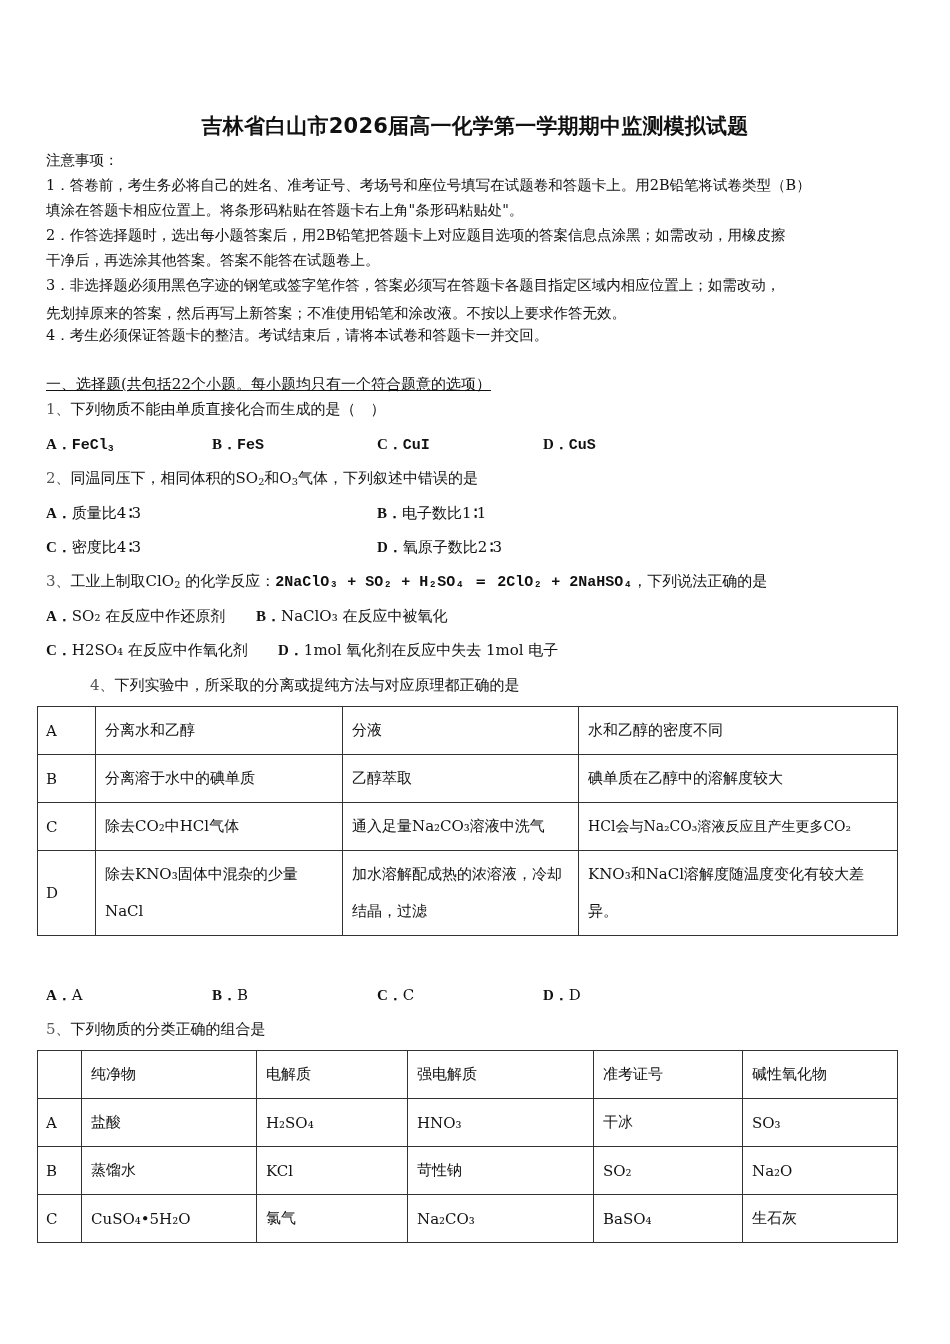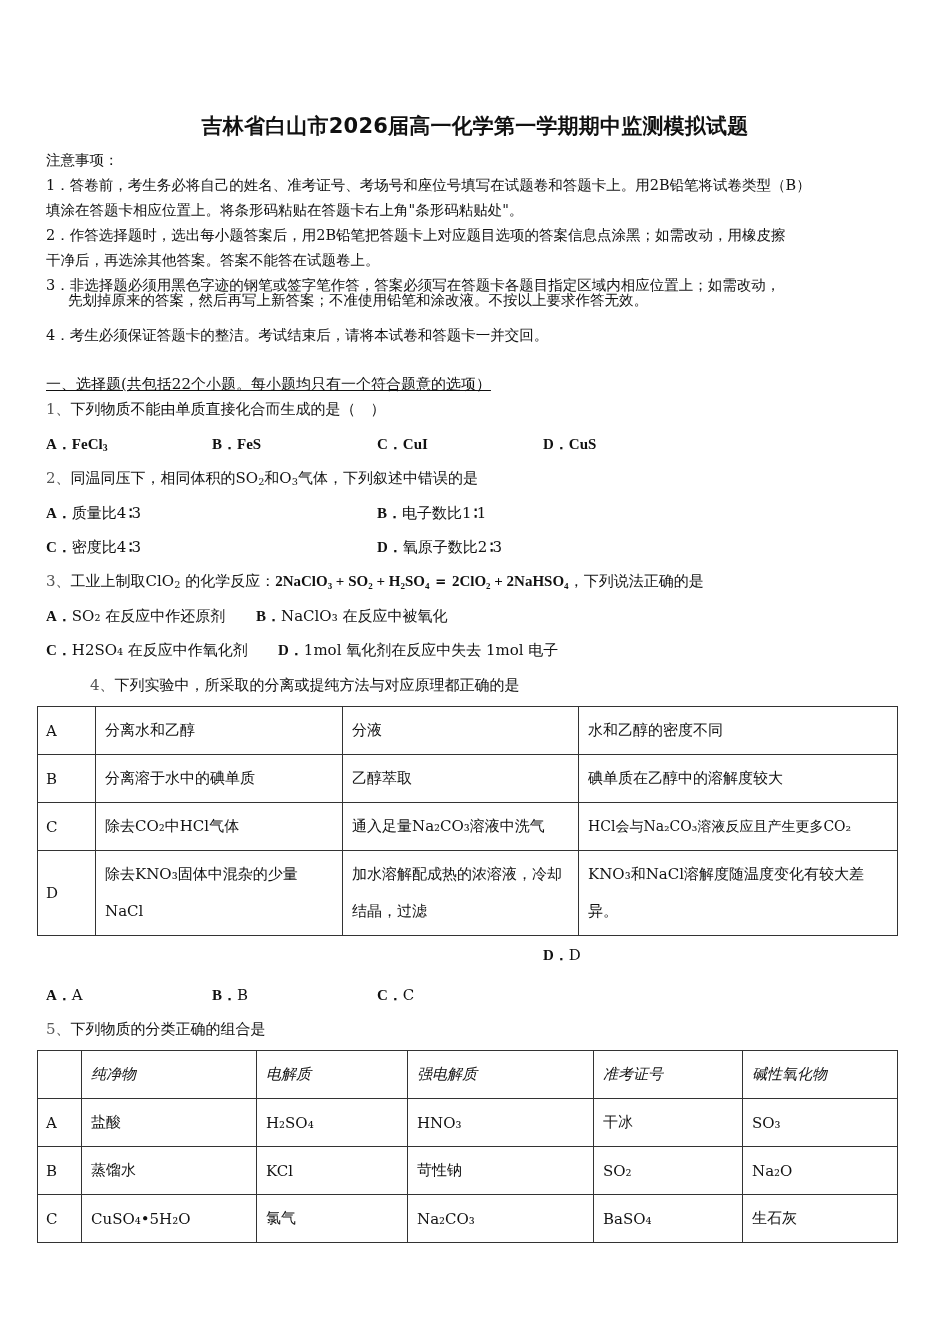--- a/index.html
+++ b/index.html
@@ -14,21 +14,21 @@
       left: 0; width: 950px; top: 112px; text-align: center;
       font-family: "DejaVu Sans", "Liberation Sans", sans-serif;
       font-weight: bold; font-size: 21px; letter-spacing: 0.2px;
     }
     .notice { left: 46px; font-size: 14.5px; }
     .section { left: 46px; font-size: 15px; text-decoration: underline; }
     .q { left: 46px; font-size: 15px; }
     .q .num { color: #555; }
     .opt { font-size: 15px; }
     .opt .letter { font-family: "Liberation Serif", serif; font-weight: bold; }
-    .bold { font-weight: bold; font-family: Liberation Serif, serif; }
+    .bold { font-weight: bold; font-family: Liberation Mono, monospace; }
     sub { font-size: 0.65em; vertical-align: -0.2em; }
     table.grid {
       position: absolute; border-collapse: collapse;
       font-size: 15px; table-layout: fixed;
     }
     table.grid td {
       border: 1.5px solid #333; vertical-align: middle; padding: 0 9px;
       white-space: nowrap;
     }
     table.grid td.label { padding-left: 8px; }
@@ -41,21 +41,21 @@
 
   <div class="abs title">吉林省白山市2026届高一化学第一学期期中监测模拟试题</div>
 
   <div>
     <div class="abs notice" style="top:151px;">注意事项：</div>
     <div class="abs notice" style="top:176px;">1．答卷前，考生务必将自己的姓名、准考证号、考场号和座位号填写在试题卷和答题卡上。用2B铅笔将试卷类型（B）</div>
     <div class="abs notice" style="top:201px;">填涂在答题卡相应位置上。将条形码粘贴在答题卡右上角"条形码粘贴处"。</div>
     <div class="abs notice" style="top:226px;">2．作答选择题时，选出每小题答案后，用2B铅笔把答题卡上对应题目选项的答案信息点涂黑；如需改动，用橡皮擦</div>
     <div class="abs notice" style="top:251px;">干净后，再选涂其他答案。答案不能答在试题卷上。</div>
     <div class="abs notice" style="top:276px;">3．非选择题必须用黑色字迹的钢笔或签字笔作答，答案必须写在答题卡各题目指定区域内相应位置上；如需改动，</div>
-    <div class="abs notice" style="top:291px;margin-left:22px;">先划掉原来的答案，然后再写上新答案；不准使用铅笔和涂改液。不按以上要求作答无效。</div>
+    <div class="abs notice" style="top:304px;">先划掉原来的答案，然后再写上新答案；不准使用铅笔和涂改液。不按以上要求作答无效。</div>
     <div class="abs notice" style="top:326px;">4．考生必须保证答题卡的整洁。考试结束后，请将本试卷和答题卡一并交回。</div>
   </div>
 
   <div class="abs section" style="top:375px;">一、选择题(共包括22个小题。每小题均只有一个符合题意的选项）</div>
 
   <div>
     <div class="abs q" style="top:400px;">
       <span class="num">1、</span><span>下列物质不能由单质直接化合而生成的是（　）</span>
     </div>
     <div class="abs opt" style="left:46px; top:435px;">
@@ -150,41 +150,41 @@
 
     <div class="abs opt" style="left:46px; top:986px;">
       <span class="letter">A．</span><span>A</span>
     </div>
     <div class="abs opt" style="left:212px; top:986px;">
       <span class="letter">B．</span><span>B</span>
     </div>
     <div class="abs opt" style="left:377px; top:986px;">
       <span class="letter">C．</span><span>C</span>
     </div>
-    <div class="abs opt" style="left:543px; top:946px;">
+    <div class="abs opt" style="left:543px; top:986px;">
       <span class="letter">D．</span><span>D</span>
     </div>
   </div>
 
   <div>
     <div class="abs q" style="top:1020px;">
       <span class="num">5、</span><span>下列物质的分类正确的组合是</span>
     </div>
 
     <table class="grid" style="left:37px; top:1050px; width:860px;">
       <colgroup>
         <col style="width:44px">
           <col style="width:175px">
           <col style="width:151px">
           <col style="width:186px">
           <col style="width:149px">
           <col style="width:155px">
       </colgroup>
       <tbody>
-          <tr style="height:48px;font-style:italic;">
+          <tr style="height:48px;">
         <td class="label"></td>
         <td>纯净物</td>
         <td>电解质</td>
         <td>强电解质</td>
         <td>准考证号</td>
         <td>碱性氧化物</td>
       </tr>
       <tr style="height:48px;">
         <td class="label">A</td>
         <td>盐酸</td>

